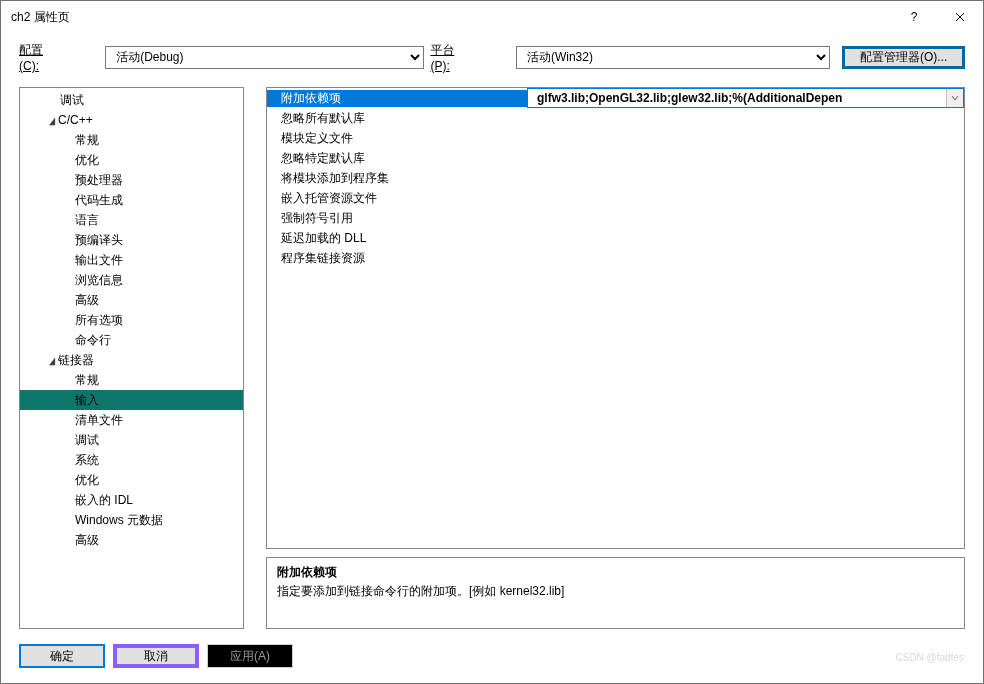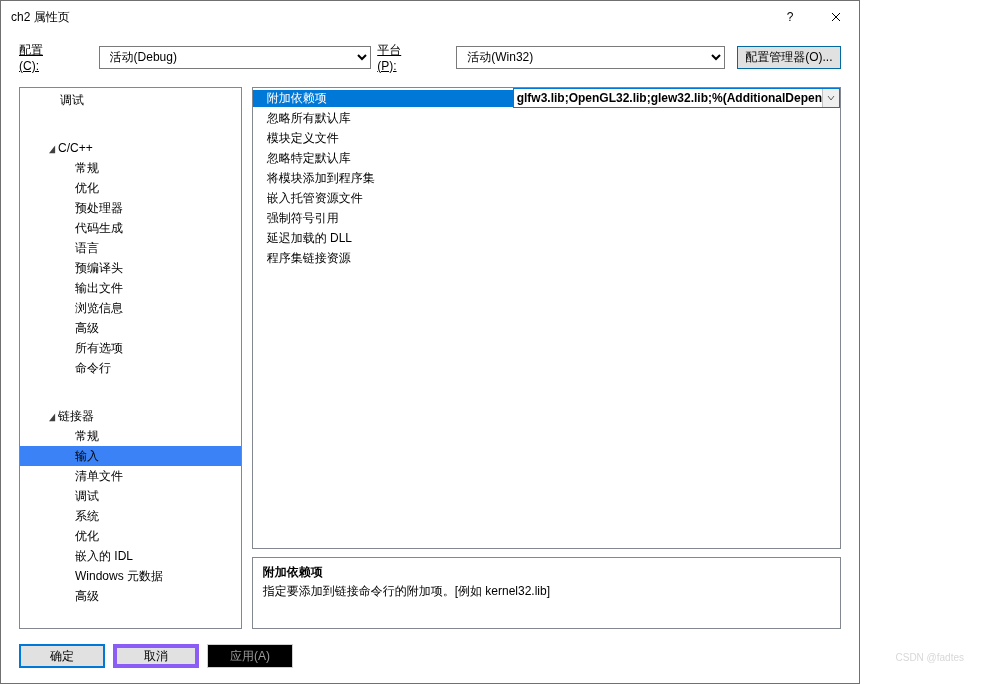--- a/index.html
+++ b/index.html
@@ -1,50 +1,50 @@
 <!DOCTYPE html>
 <html><head>
 <meta charset="utf-8">
 <style>
 * { box-sizing: border-box; margin: 0; padding: 0; font-family: "Microsoft YaHei", "Segoe UI", sans-serif; font-size: 12px; }
 html, body { width: 984px; height: 684px; background: #fff; }
 
-.window { width: 860px; height: 684px; border: 1px solid #707070; display: flex; flex-direction: column; background: #fff; }
+.window { width: 984px; height: 684px; border: 1px solid #707070; display: flex; flex-direction: column; background: #fff; }
 
 .titlebar { height: 32px; display: flex; align-items: center; padding-left: 10px; color: #000; }
 .titlebar .title { flex: 1; font-size: 12px; }
 .titlebar .btn { width: 46px; height: 32px; display: flex; align-items: center; justify-content: center; color: #000; }
 .titlebar .btn svg { width: 10px; height: 10px; }
 
 .toolbar { height: 40px; padding: 8px 18px 0 18px; display: flex; align-items: center; gap: 6px; }
 .toolbar label { color: #000; text-decoration: underline; }
 .toolbar select { height: 23px; border: 1px solid #7a7a7a; background: #fff; padding: 0 6px; margin-left: 37px; }
 .toolbar .cfg-sel { width: 325px; }
 .toolbar .plat-sel { width: 320px; }
-.toolbar .cfg-mgr { height: 23px; width: 125px; border: 1px solid #0369a1; background: #e1e1e1; cursor: default; }
+.toolbar .cfg-mgr { height: 23px; width: 125px; border: 3px solid #0369a1; background: #e1e1e1; cursor: default; }
 
-.body { flex: 1; display: flex; padding: 14px 18px 0 18px; gap: 10px; min-height: 0; }
+.body { flex: 1; display: flex; padding: 14px 18px 0 18px; gap: 22px; min-height: 0; }
 
 .tree { width: 225px; border: 1px solid #828790; overflow-y: scroll; background: #fff; }
 .tree-inner { padding: 2px 0; }
 .tree-item { height: 20px; line-height: 20px; white-space: nowrap; color: #000; cursor: default; }
 .tree-item .exp { display: inline-block; width: 12px; text-align: center; color: #404040; font-size: 10px; vertical-align: middle; }
-.tree-item.selected { background: #3b82f6; }
+.tree-item.selected { background: #0f766e; }
 .ind1 { padding-left: 40px; }
-.ind1e { padding-left: 26px; margin-top: 28px; }
+.ind1e { padding-left: 26px; }
 .ind2 { padding-left: 55px; }
 
 .right { flex: 1; display: flex; flex-direction: column; min-height: 0; }
 .grid { flex: 1; border: 1px solid #828790; background: #fff; overflow: hidden; }
 .grid-row { display: flex; height: 20px; align-items: center; }
 .grid-row .key { width: 260px; padding-left: 14px; padding-right: 4px; white-space: nowrap; overflow: hidden; }
 .grid-row .val { flex: 1; padding-left: 4px; white-space: nowrap; overflow: hidden; font-weight: bold; }
 .grid-row.sel .key { background: #0078d7; color: #fff; }
 .grid-row.sel .val-wrap { flex: 1; display: flex; align-items: center; border: 1px solid #0078d7; height: 20px; }
-.grid-row.sel .val { padding-left: 3px; }
+.grid-row.sel .val { padding-left: 9px; }
 .grid-row .dd { width: 17px; height: 18px; border-left: 1px solid #c0c0c0; display: flex; align-items: center; justify-content: center; background: #efefef; }
 .grid-row .dd svg { width: 8px; height: 8px; }
 
 .desc { margin-top: 8px; border: 1px solid #828790; height: 72px; padding: 6px 10px; color: #000; }
 .desc .h { font-weight: bold; margin-bottom: 2px; }
 
 .footer { height: 54px; display: flex; align-items: center; gap: 8px; padding: 0 18px; }
 .footer button { width: 86px; height: 24px; border: 4px solid #8b5cf6; background: #e1e1e1; cursor: default; }
 .footer button.primary { border: 2px solid #0078d7; }
 .footer button.disabled { color: #9a9a9a; border: 1px solid #d0d0d0; background: #000000; }

